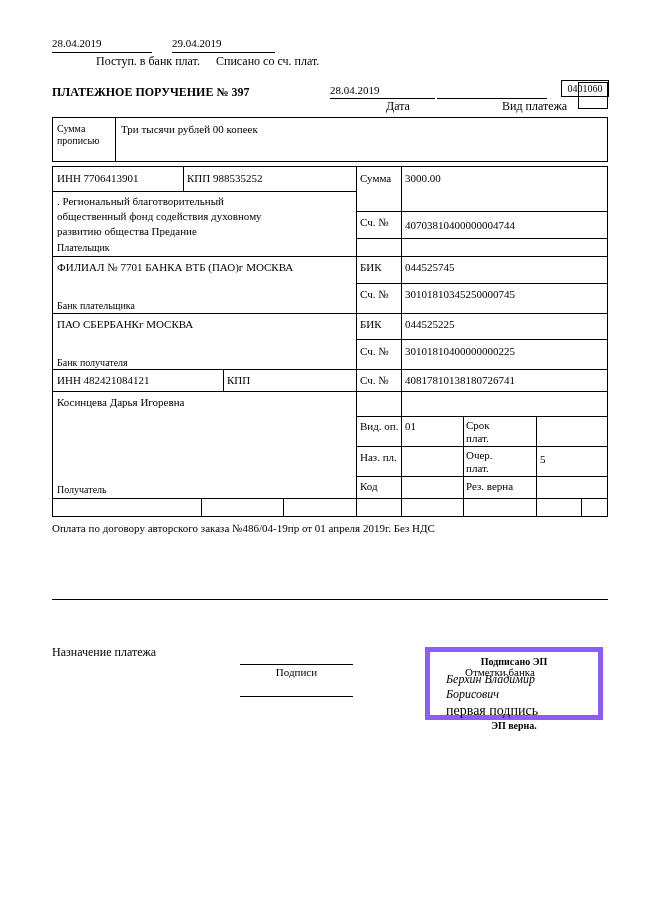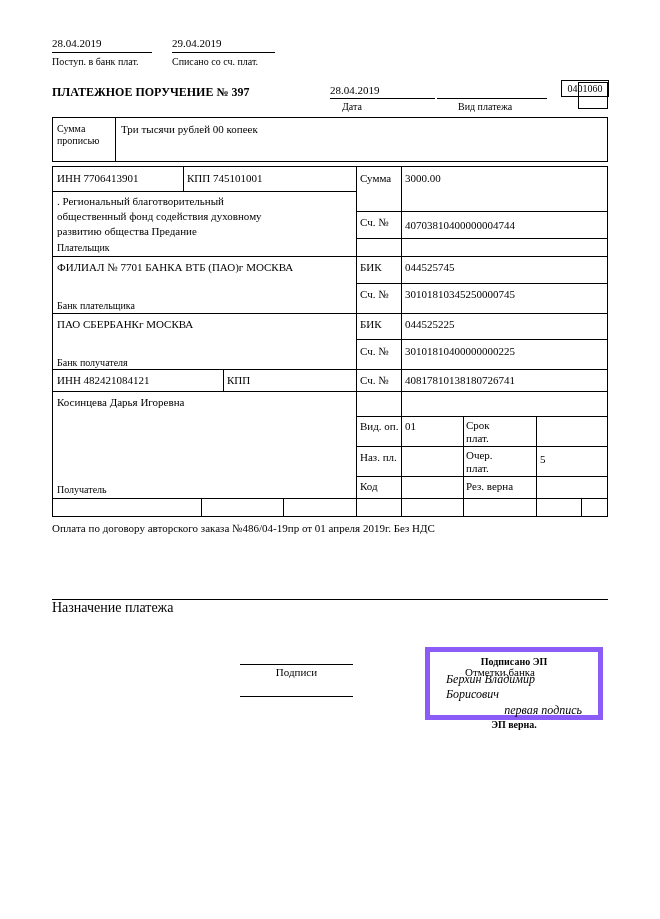--- a/index.html
+++ b/index.html
@@ -11,32 +11,32 @@
     overflow:hidden;
   }
   .abs { position:absolute; }
   .hl { position:absolute; height:1px; background:#000; }
   .vl { position:absolute; width:1px; background:#000; }
   .box { border:1px solid #000; }
   .ul { border-bottom:1px solid #000; }
   .t12b { font-size:12px; font-weight:bold; }
   .t11 { font-size:11px; line-height:13px; }
   .t10 { font-size:10px; line-height:12px; }
-  .t8  { font-size:14px;  line-height:10px; }
-  .lbl { font-size:10px; line-height:9px; }
+  .t8  { font-size:12px;  line-height:10px;margin-top:44px; }
+  .lbl { font-size:12px; line-height:9px;margin-left:44px; }
   .ctr { text-align:center;margin-top:44px; }
   .stamp-blue {
     border:1px solid #2222c4; color:#2222c4;
     font-size:9px; line-height:12.3px; padding:4px 4px;
   }
   .stamp-line { min-height:12px; }
   .ep-box { border:5px solid #8b5cf6; padding:4px 16px; }
   .ep-title { font-size:10px; font-weight:bold; text-align:center; }
   .ep-name { font-size:12px; margin-top:5px;font-style:italic; }
-  .ep-kind { font-size:12px; font-style:italic; margin-top:1px;text-align:right; }
+  .ep-kind { font-size:14px; margin-top:1px; }
   .ep-ok { font-size:10px; font-weight:bold; text-align:center; margin-top:1px; }
 </style>
 </head>
 <body>
 
 <div class="page">
 
   <div class="abs ul t11" style="left:52px;top:37px;width:100px;height:16px">28.04.2019</div>
   <div class="abs lbl" style="left:52px;top:57px">Поступ. в банк плат.</div>
 
@@ -78,21 +78,21 @@
     <div class="vl" style="left:303px;top:0;height:349px"></div>
     <div class="vl" style="left:348px;top:0;height:349px"></div>
     <div class="vl" style="left:170px;top:202px;height:22px"></div>
     <div class="vl" style="left:410px;top:249px;height:100px"></div>
     <div class="vl" style="left:483px;top:249px;height:100px"></div>
     <div class="vl" style="left:148px;top:331px;height:18px"></div>
     <div class="vl" style="left:230px;top:331px;height:18px"></div>
     <div class="vl" style="left:528px;top:331px;height:18px"></div>
 
     <div class="abs t11" style="left:4px;top:5px">ИНН 7706413901</div>
-    <div class="abs t11" style="left:134px;top:5px">КПП 745101001</div>
+    <div class="abs t11" style="left:134px;top:5px">КПП 988535252</div>
     <div class="abs t11" style="left:307px;top:5px">Сумма</div>
     <div class="abs t11" style="left:352px;top:5px">3000.00</div>
 
     <div class="abs t11" style="left:4px;top:42px;line-height:15px">общественный фонд содействия духовному</div>
     <div class="abs t11" style="left:4px;top:27px;line-height:15px">. Региональный благотворительный</div>
     <div class="abs t11" style="left:4px;top:57px;line-height:15px">развитию общества Предание</div>
 
     <div class="abs t11" style="left:307px;top:49px">Сч. №</div>
     <div class="abs t11" style="left:352px;top:52px">40703810400000004744</div>
     <div class="abs t10" style="left:4px;top:75px">Плательщик</div>

